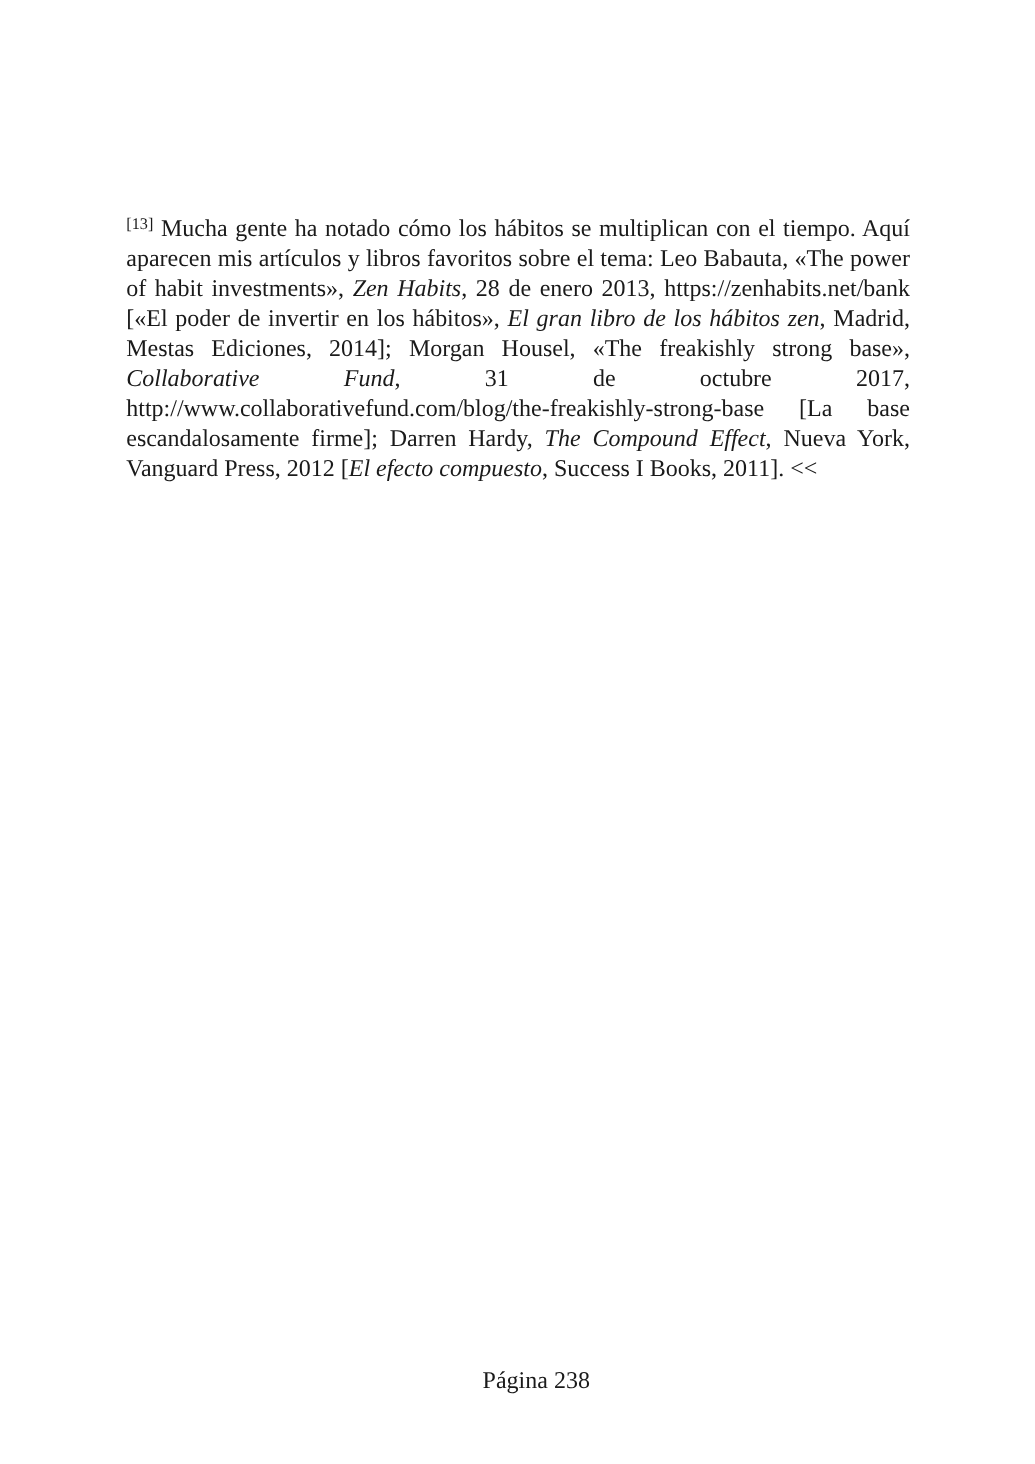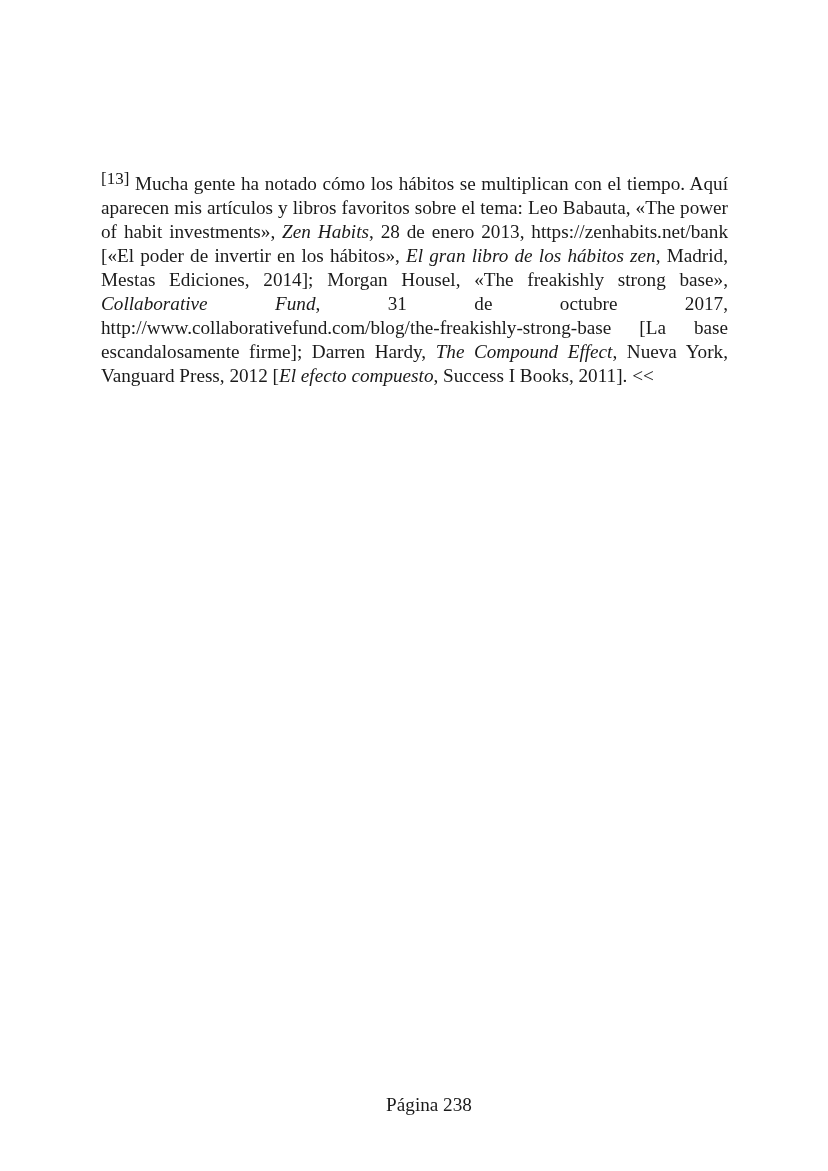--- a/index.html
+++ b/index.html
@@ -3,21 +3,21 @@
 <meta charset="utf-8">
 <style>
   html, body { margin: 0; padding: 0; background: #ffffff; }
   body { width: 828px; height: 1171px; position: relative; overflow: hidden; }
   .page { position: absolute; left: 0; top: 0; width: 828px; height: 1171px; background: #ffffff; }
   .note {
     position: absolute; left: 101px; top: 172px; width: 627px;
     font-family: "Liberation Serif", serif; font-size: 19.2px; line-height: 24px;
     color: #1a1a1a; text-align: justify; margin: 0;
   }
-  .note sup { font-size: 17px; vertical-align: 6px; line-height: 0; }
+  .note sup { font-size: 13px; vertical-align: 6px; line-height: 0; }
   .note em { }
   .back-link { color: #1a1a1a; text-decoration: none; }
   .footer {
     position: absolute; left: 0; width: 828px; top: 1094px; text-align: center;
     font-family: "Liberation Serif", serif; font-size: 19.2px; color: #1a1a1a; padding-left: 15px;
   }
 </style>
 </head>
 <body>
 

